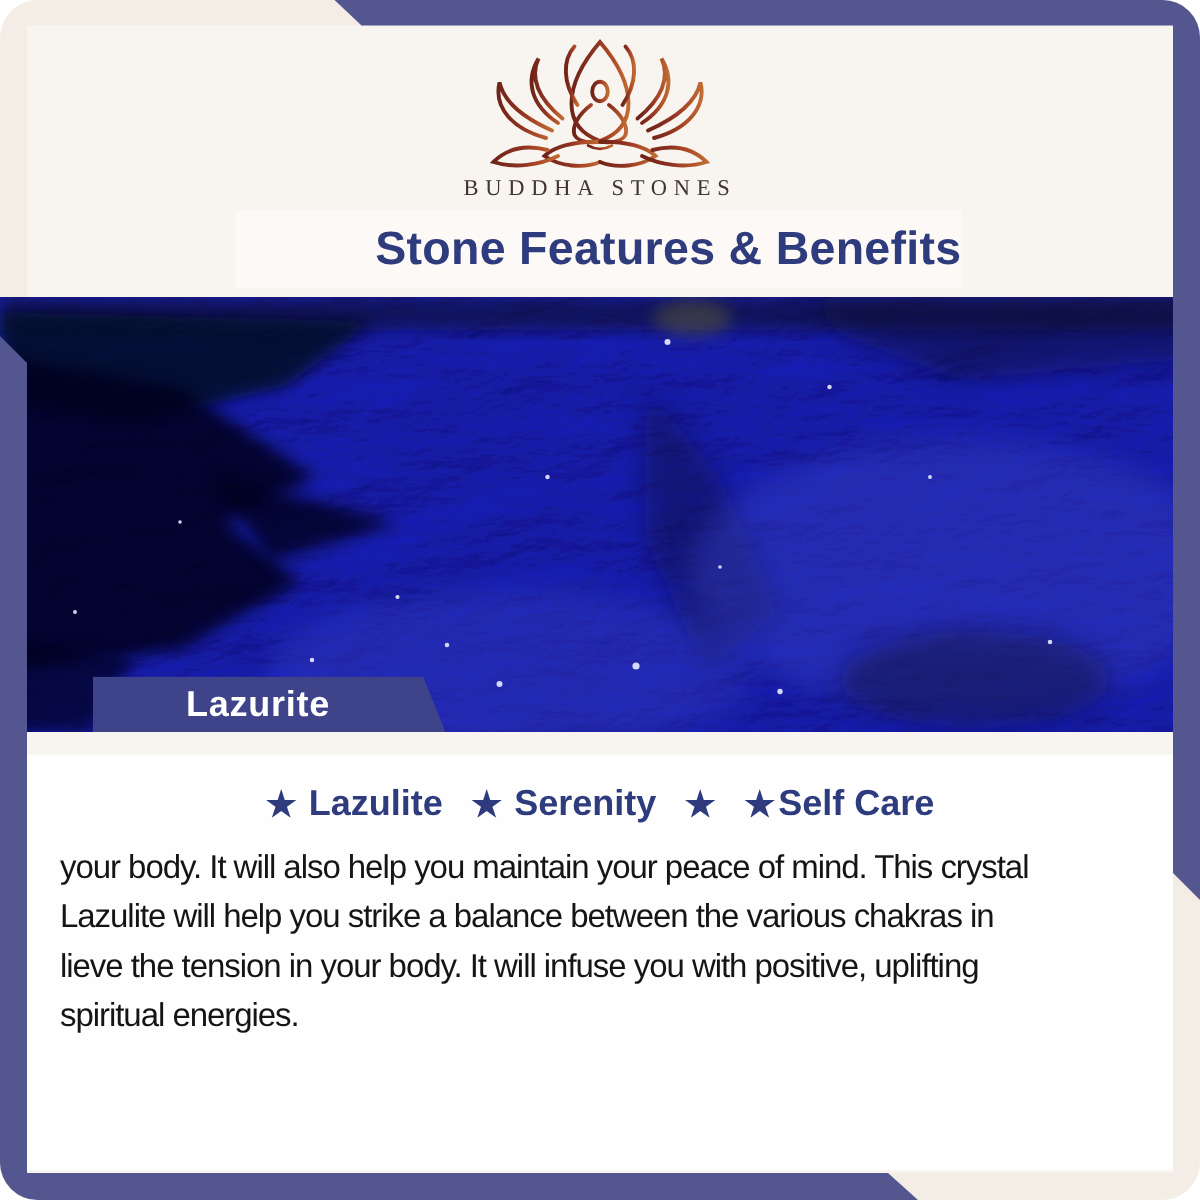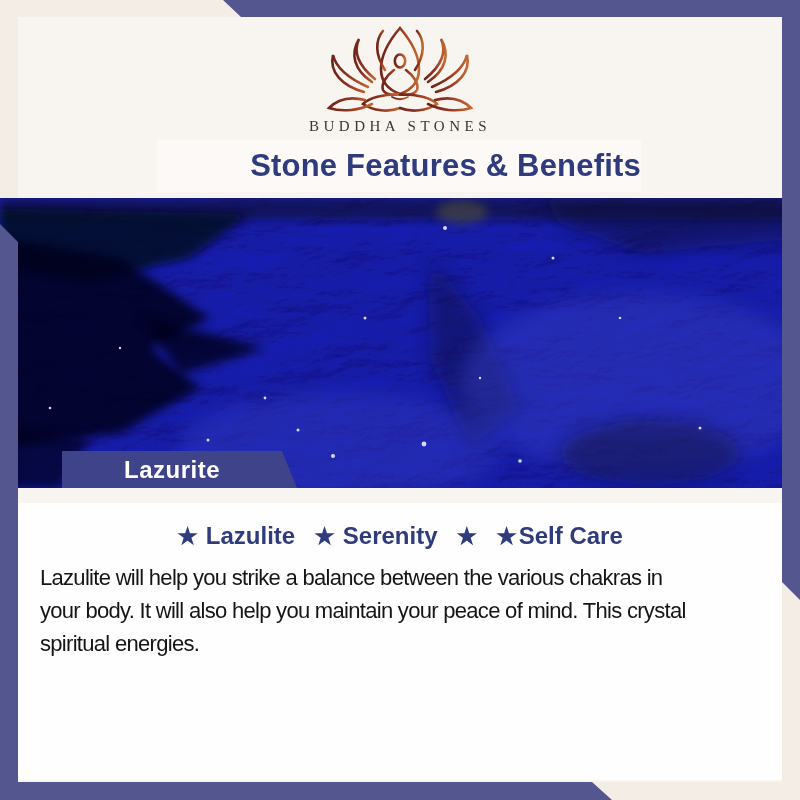--- a/index.html
+++ b/index.html
@@ -1,19 +1,20 @@
 <!DOCTYPE html>
 <html><head>
 <meta charset="utf-8">
 <style>
   html,body{margin:0;padding:0;}
   body{font-family:"Liberation Sans", sans-serif;}
   .canvas{
     position:relative; width:800px; height:800px; overflow:hidden;
     background:#f3ede6;
+    border-radius:25px;
   }
   .card{
     position:absolute; left:18px; top:17px; width:764px; height:765px;
     background:#f8f4ef;
   }
   .frame-svg{
     position:absolute; left:0; top:0; width:800px; height:800px;
     pointer-events:none;
   }
   
@@ -184,19 +185,20 @@
       </div>
       <div class="benefit-item">
         <span class="star">★</span>
       </div>
       <div class="benefit-item">
         <span class="star">★</span>
         <span>Self Care</span>
       </div>
     </div>
     <div class="description">
+      <div>your body. It will also help you maintain your peace of mind. This crystal</div>
       <div>Lazulite will help you strike a balance between the various chakras in</div>
-      <div>your body. It will also help you maintain your peace of mind. This crystal</div>
+      <div>lieve the tension in your body. It will infuse you with positive, uplifting</div>
       <div>spiritual energies.</div>
     </div>
   </div>
 
 </div>
 
 </body></html>

